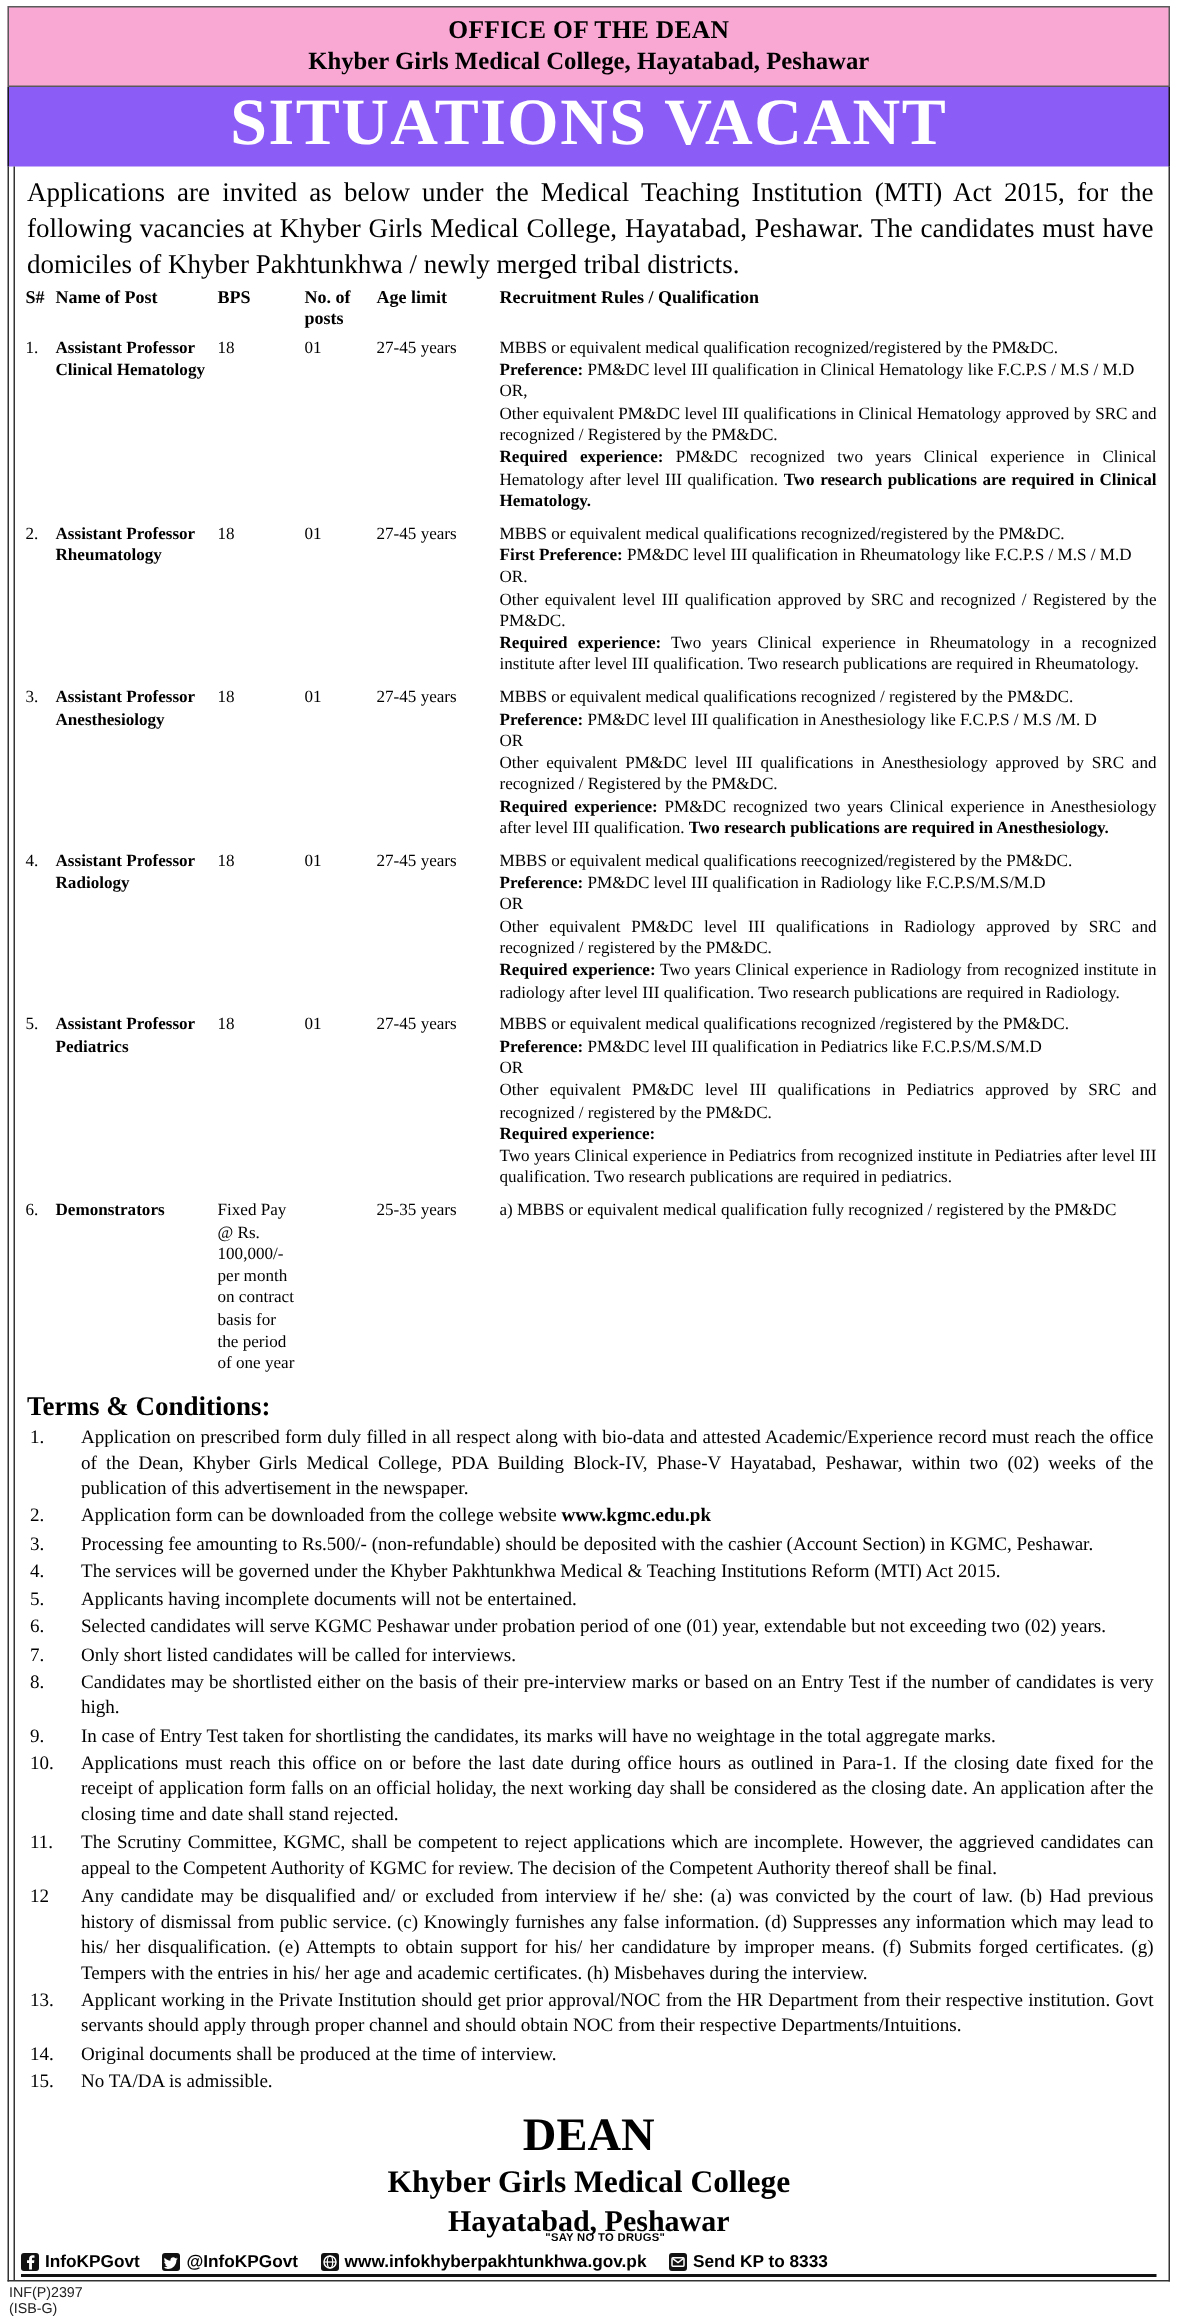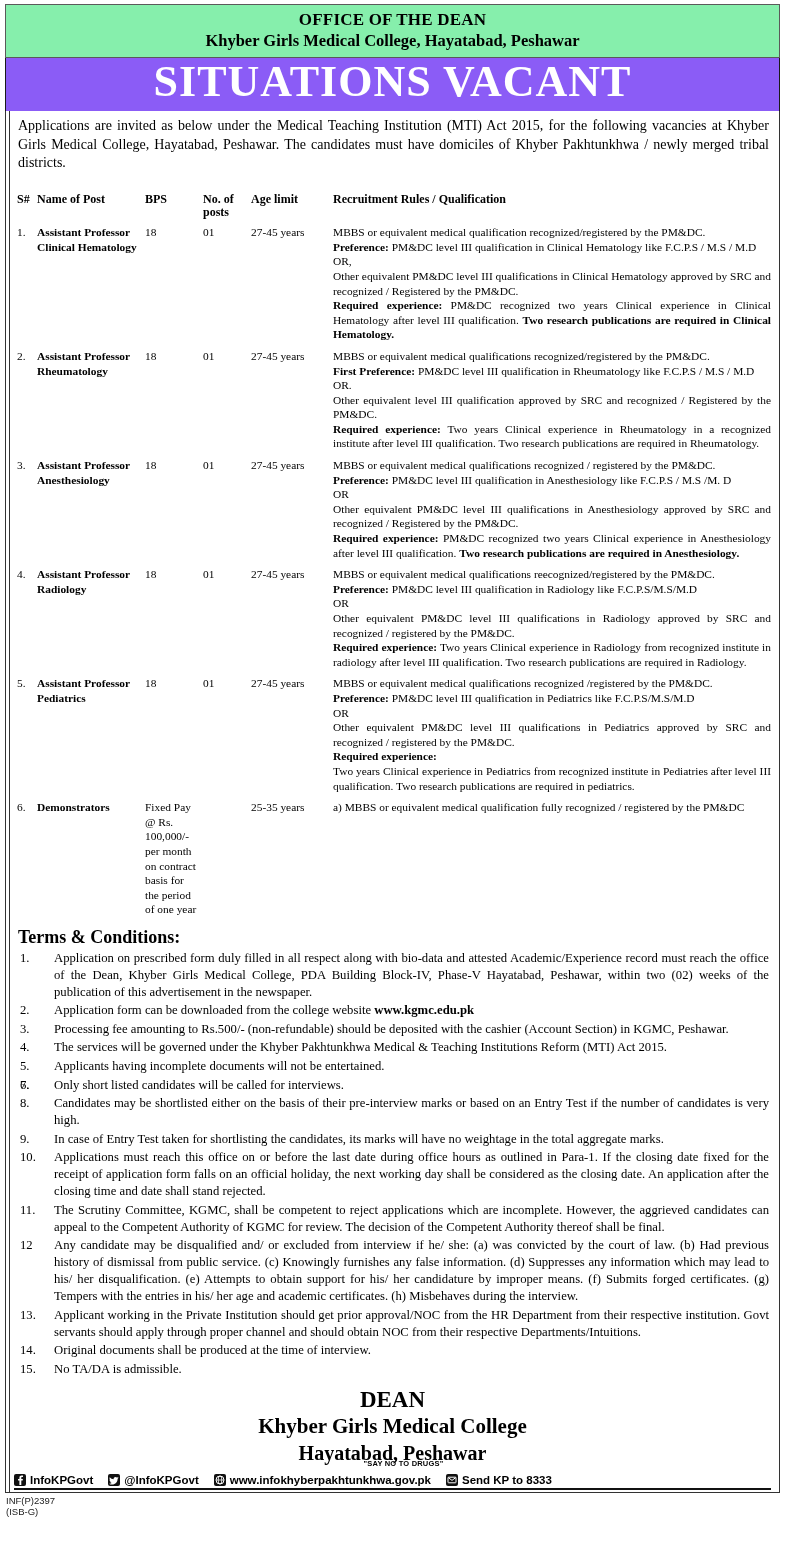--- a/index.html
+++ b/index.html
@@ -15,21 +15,21 @@
   .ad {
     width: 785px;
     min-height: 1546px;
     background: #fff;
     position: relative;
     padding: 4px 5px 0 5px;
   }
 
   
   .hdr-grey {
-    background: #86efac;
+    background: #f9a8d4;
     border: 1px solid #5a5a5a;
     text-align: center;
     padding: 5px 0 6px 0;
   }
   .hdr-line1 {
     font-family: "Liberation Serif", serif;
     font-weight: bold;
     font-size: 17px;
     letter-spacing: .2px;
     line-height: 1.15;
@@ -65,24 +65,24 @@
   }
   .frame::before {
     content: "";
     position: absolute;
     left: 3px; top: 0; bottom: 0;
     width: 1px;
     background: #333;
   }
 
   .intro {
-    font-size: 14px;
+    font-size: 18px;
     line-height: 1.32;
     text-align: justify;
-    margin: 2px 2px 20px 4px;
+    margin: 2px 2px 4px 4px;
   }
 
   
   table.vac {
     width: 100%;
     border-collapse: collapse;
     table-layout: fixed;
     margin-left: 3px;
   }
   table.vac th {
@@ -143,21 +143,21 @@
   }
   ol.terms li b { font-weight: bold; }
 
   
   .sig {
     text-align: center;
     margin-top: 8px;
   }
   .sig .dean {
     font-weight: bold;
-    font-size: 23px;
+    font-size: 31px;
     line-height: 1.2;
   }
   .sig .org {
     font-weight: bold;
     font-size: 21px;
     line-height: 1.25;
   }
   .sig .loc {
     font-weight: bold;
     font-size: 20px;
@@ -335,21 +335,21 @@
         </tbody>
     </table>
 
     <div class="terms-title">Terms &amp; Conditions:</div>
     <ol class="terms" id="terms-list">
         <li><span class="num">1.</span><span>Application on prescribed form duly filled in all respect along with bio-data and attested Academic/Experience record must reach the office of the Dean, Khyber Girls Medical College, PDA Building Block-IV, Phase-V Hayatabad, Peshawar, within two (02) weeks of the publication of this advertisement in the newspaper.</span></li>
         <li><span class="num">2.</span><span>Application form can be downloaded from the college website </span><b>www.kgmc.edu.pk</b></li>
         <li><span class="num">3.</span><span>Processing fee amounting to Rs.500/- (non-refundable) should be deposited with the cashier (Account Section) in KGMC, Peshawar.</span></li>
         <li><span class="num">4.</span><span>The services will be governed under the Khyber Pakhtunkhwa Medical &amp; Teaching Institutions Reform (MTI) Act 2015.</span></li>
         <li><span class="num">5.</span><span>Applicants having incomplete documents will not be entertained.</span></li>
-        <li><span class="num">6.</span></li>
+        <li><span class="num">6.</span><span>Selected candidates will serve KGMC Peshawar under probation period of one (01) year, extendable but not exceeding two (02) years.</span></li>
         <li><span class="num">7.</span><span>Only short listed candidates will be called for interviews.</span></li>
         <li><span class="num">8.</span><span>Candidates may be shortlisted either on the basis of their pre-interview marks or based on an Entry Test if the number of candidates is very high.</span></li>
         <li><span class="num">9.</span><span>In case of Entry Test taken for shortlisting the candidates, its marks will have no weightage in the total aggregate marks.</span></li>
         <li><span class="num">10.</span><span>Applications must reach this office on or before the last date during office hours as outlined in Para-1. If the closing date fixed for the receipt of application form falls on an official holiday, the next working day shall be considered as the closing date. An application after the closing time and date shall stand rejected.</span></li>
         <li><span class="num">11.</span><span>The Scrutiny Committee, KGMC, shall be competent to reject applications which are incomplete. However, the aggrieved candidates can appeal to the Competent Authority of KGMC for review. The decision of the Competent Authority thereof shall be final.</span></li>
         <li><span class="num">12</span><span>Any candidate may be disqualified and/ or excluded from interview if he/ she: (a) was convicted by the court of law. (b) Had previous history of dismissal from public service. (c) Knowingly furnishes any false information. (d) Suppresses any information which may lead to his/ her disqualification. (e) Attempts to obtain support for his/ her candidature by improper means. (f) Submits forged certificates. (g) Tempers with the entries in his/ her age and academic certificates. (h) Misbehaves during the interview.</span></li>
         <li><span class="num">13.</span><span>Applicant working in the Private Institution should get prior approval/NOC from the HR Department from their respective institution. Govt servants should apply through proper channel and should obtain NOC from their respective Departments/Intuitions.</span></li>
         <li><span class="num">14.</span><span>Original documents shall be produced at the time of interview.</span></li>
         <li><span class="num">15.</span><span>No TA/DA is admissible.</span></li>
       </ol>

